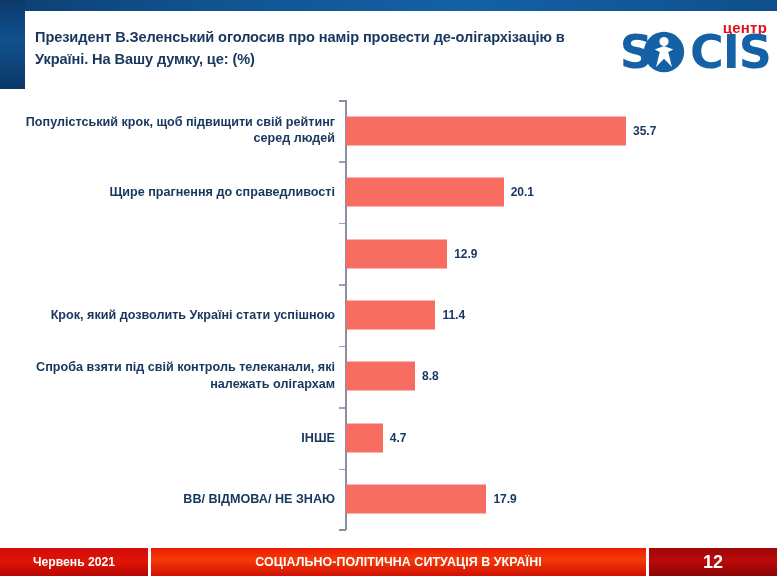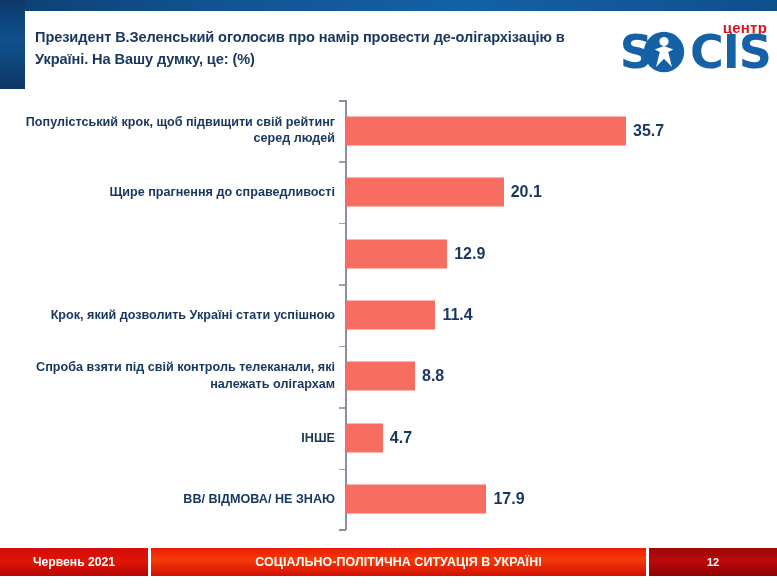--- a/index.html
+++ b/index.html
@@ -82,21 +82,21 @@
     top:50%;transform:translateY(-50%);
   }
   .bar{
     position:absolute;left:346px;
     height:29px;top:50%;transform:translateY(-50%);
     background:#f86d62;
   }
   .val{
     position:absolute;
     top:50%;transform:translateY(-50%);
-    font-size:16px;font-weight:bold;color:#17375e;
+    font-size:12px;font-weight:bold;color:#17375e;
     white-space:nowrap;
   }
 
   
   .footer{
     position:absolute;left:0;top:548px;width:777px;height:28px;
     display:flex;
   }
   .f-date{
     width:148px;height:28px;
@@ -110,21 +110,21 @@
   .f-title{
     flex:1;height:28px;
     background:linear-gradient(180deg,#e81a04 0%,#f63b07 40%,#d00f04 100%);
     color:#ffffff;font-size:12.4px;font-weight:bold;
     display:flex;align-items:center;justify-content:center;
     letter-spacing:0.1px;
   }
   .f-page{
     width:128px;height:28px;
     background:linear-gradient(180deg,#9d0606 0%,#bb0a0a 45%,#8c0404 100%);
-    color:#ffffff;font-size:11px;font-weight:bold;
+    color:#ffffff;font-size:18px;font-weight:bold;
     display:flex;align-items:center;justify-content:center;
   }
   .footer-strip{
     position:absolute;left:0;top:576px;width:777px;height:9px;background:#ffffff;
   }
 </style>
 </head>
 <body>
 
 <div class="top-band"></div>

